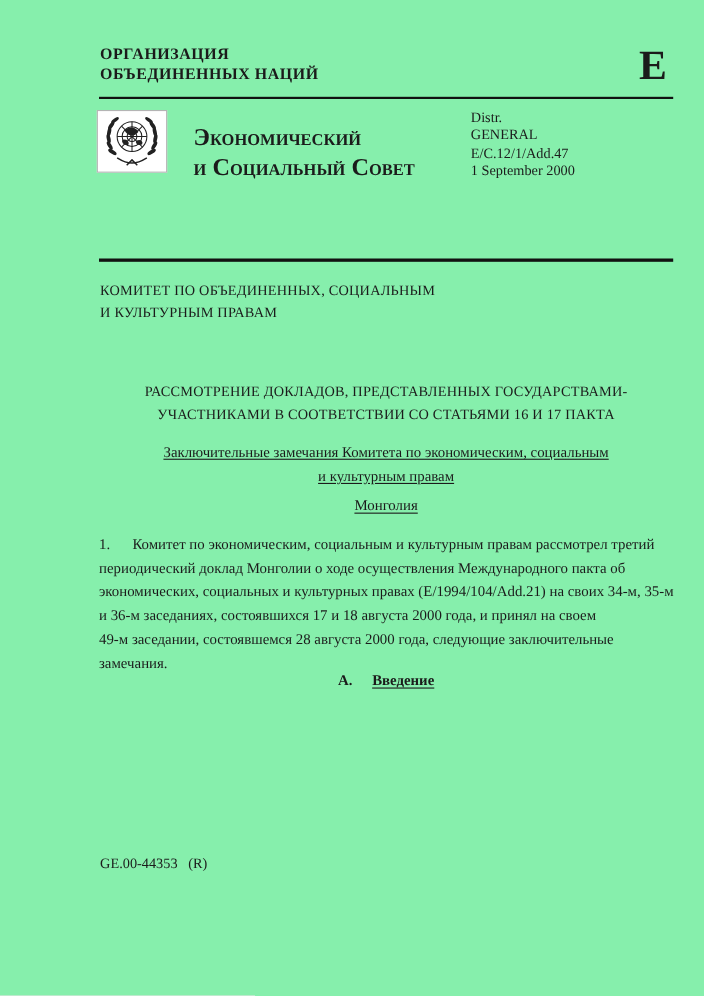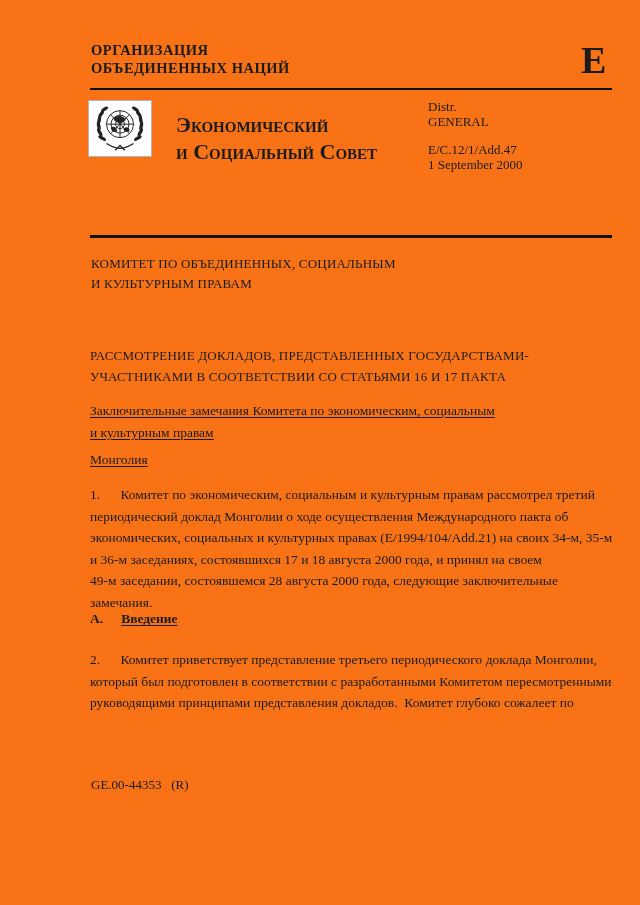--- a/index.html
+++ b/index.html
@@ -1,20 +1,20 @@
 <!DOCTYPE html>
 <html><head>
 <meta charset="utf-8">
 <style>
   html,body{margin:0;padding:0;background:#e8e8e8;}
   .page{
     position:relative;
     width:640px;height:905px;
     margin:0 auto;
-    background:#f97316;
+    background:#86efac;
     font-family:"Liberation Serif","DejaVu Serif",serif;
     color:#1b1b1b;
     overflow:hidden;
   }
   .abs{position:absolute;}
   .prewrap{white-space:pre-wrap;}
 
   .org-name{
     left:91px;top:42px;
     font-weight:bold;font-size:14.5px;line-height:17.5px;
@@ -34,29 +34,29 @@
   }
   .emblem-box svg{display:block;width:100%;height:100%;}
 
   .council-name{
     left:176px;top:112px;
     font-weight:bold;font-size:22px;line-height:26.5px;
     font-variant:small-caps;
   }
 
   .doc-info{left:428px;top:100px;font-size:13px;line-height:14.5px;}
-  .doc-info .grp1{margin-bottom:14px;}
+  .doc-info .grp1{margin-bottom:4px;}
   .doc-info .grp2{margin-bottom:20px;}
 
   .committee{
     left:91px;top:254px;
     font-size:13px;line-height:20px;letter-spacing:0.2px;
   }
 
-  .centered-block{left:90px;width:522px;text-align:left;}
+  .centered-block{left:90px;width:522px;text-align:center;}
   .doc-title{top:345px;font-size:13px;line-height:21px;letter-spacing:0.2px;}
   .doc-subtitle{top:400px;font-size:13.5px;line-height:21.5px;}
   .underlined{text-decoration:underline;text-underline-offset:2px;}
   .country{top:452px;font-size:13.5px;}
 
   .body-para{
     left:90px;width:535px;
     font-size:13.5px;line-height:21.6px;font-family:Liberation Serif, serif;
   }
   .para-1{top:484px;}
@@ -144,19 +144,16 @@
 периодический доклад Монголии о ходе осуществления Международного пакта об
 экономических, социальных и культурных правах (E/1994/104/Add.21) на своих 34-м, 35-м
 и 36-м заседаниях, состоявшихся 17 и 18 августа 2000 года, и принял на своем
 49-м заседании, состоявшемся 28 августа 2000 года, следующие заключительные
 замечания.</div>
 
   <div class="abs centered-block section-a">
     <span>A.</span><span class="sec-title underlined">Введение</span>
   </div>
 
-  <div class="abs body-para para-2 prewrap">2.      Комитет приветствует представление третьего периодического доклада Монголии,
-который был подготовлен в соответствии с разработанными Комитетом пересмотренными
-руководящими принципами представления докладов.  Комитет глубоко сожалеет по</div>
 
   <div class="abs footer-ref">GE.00-44353   (R)</div>
 
 </div>
 
 </body></html>

